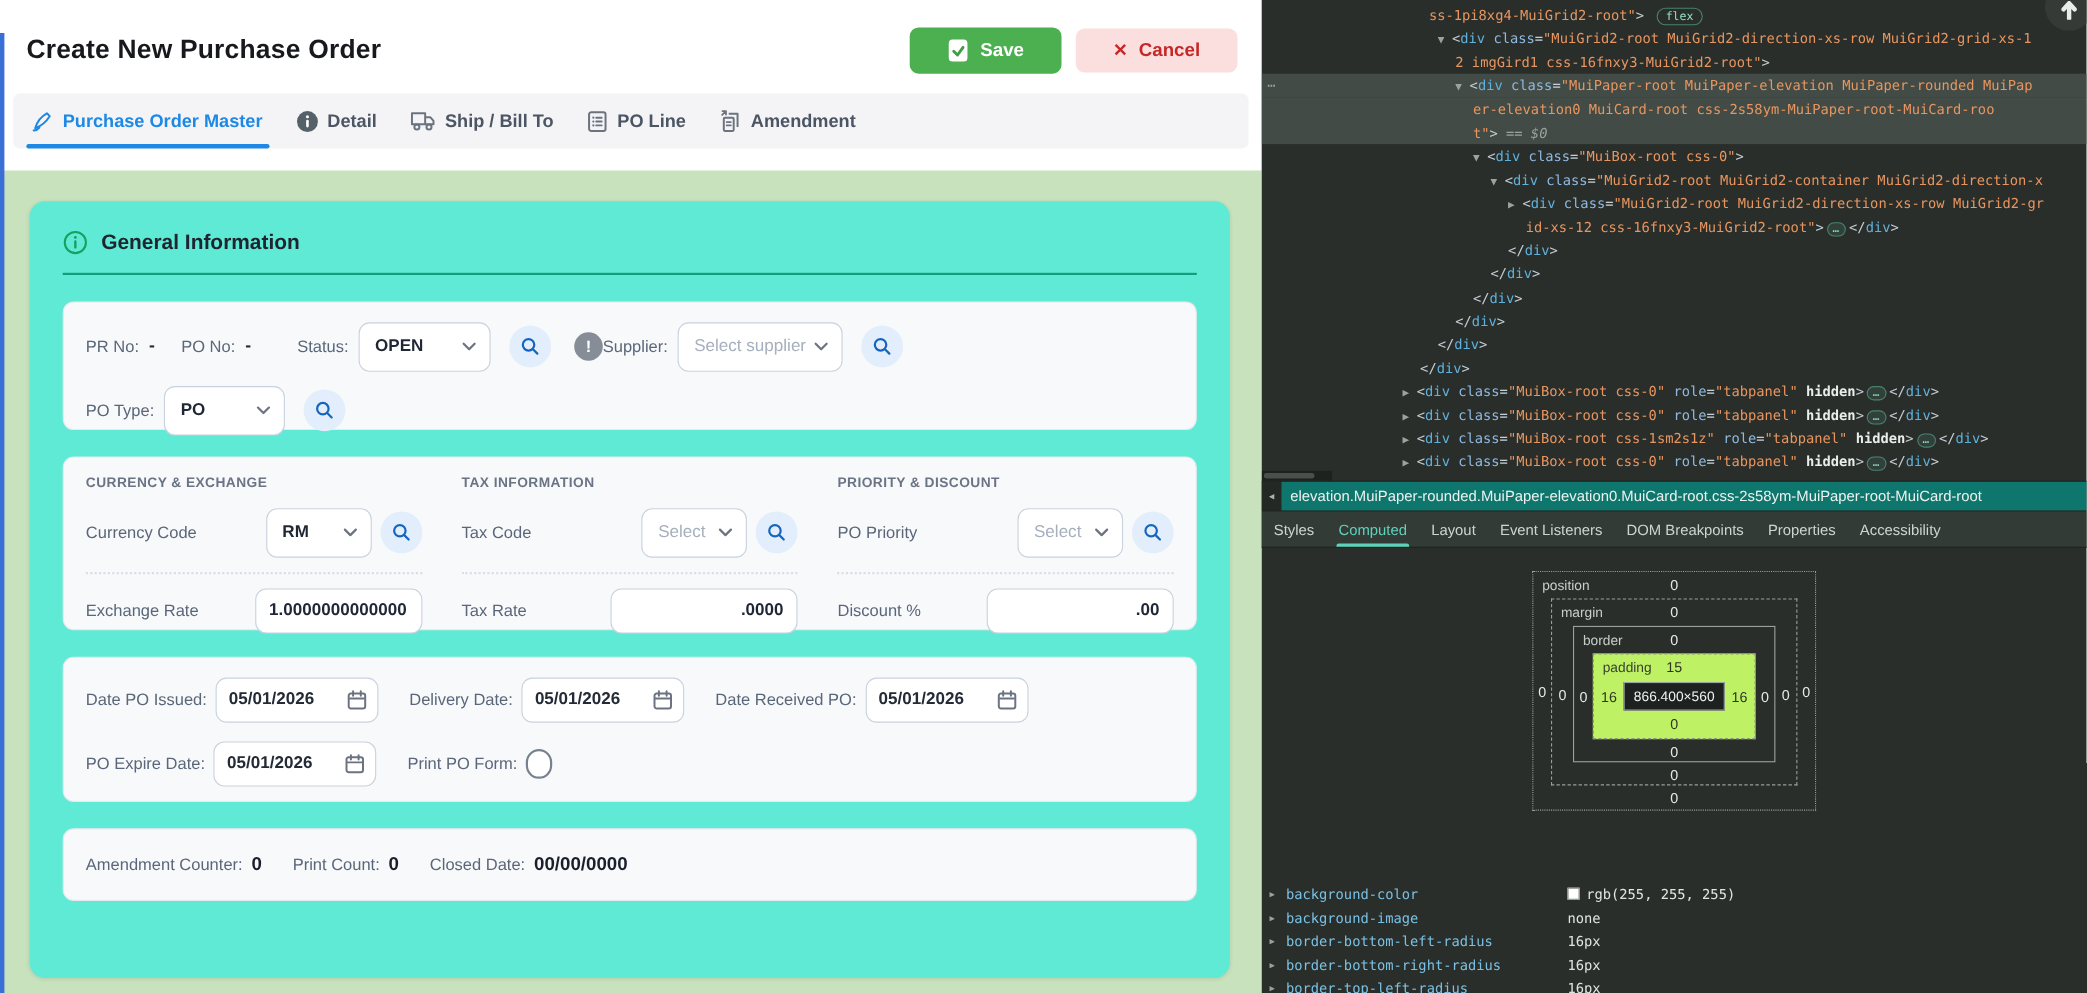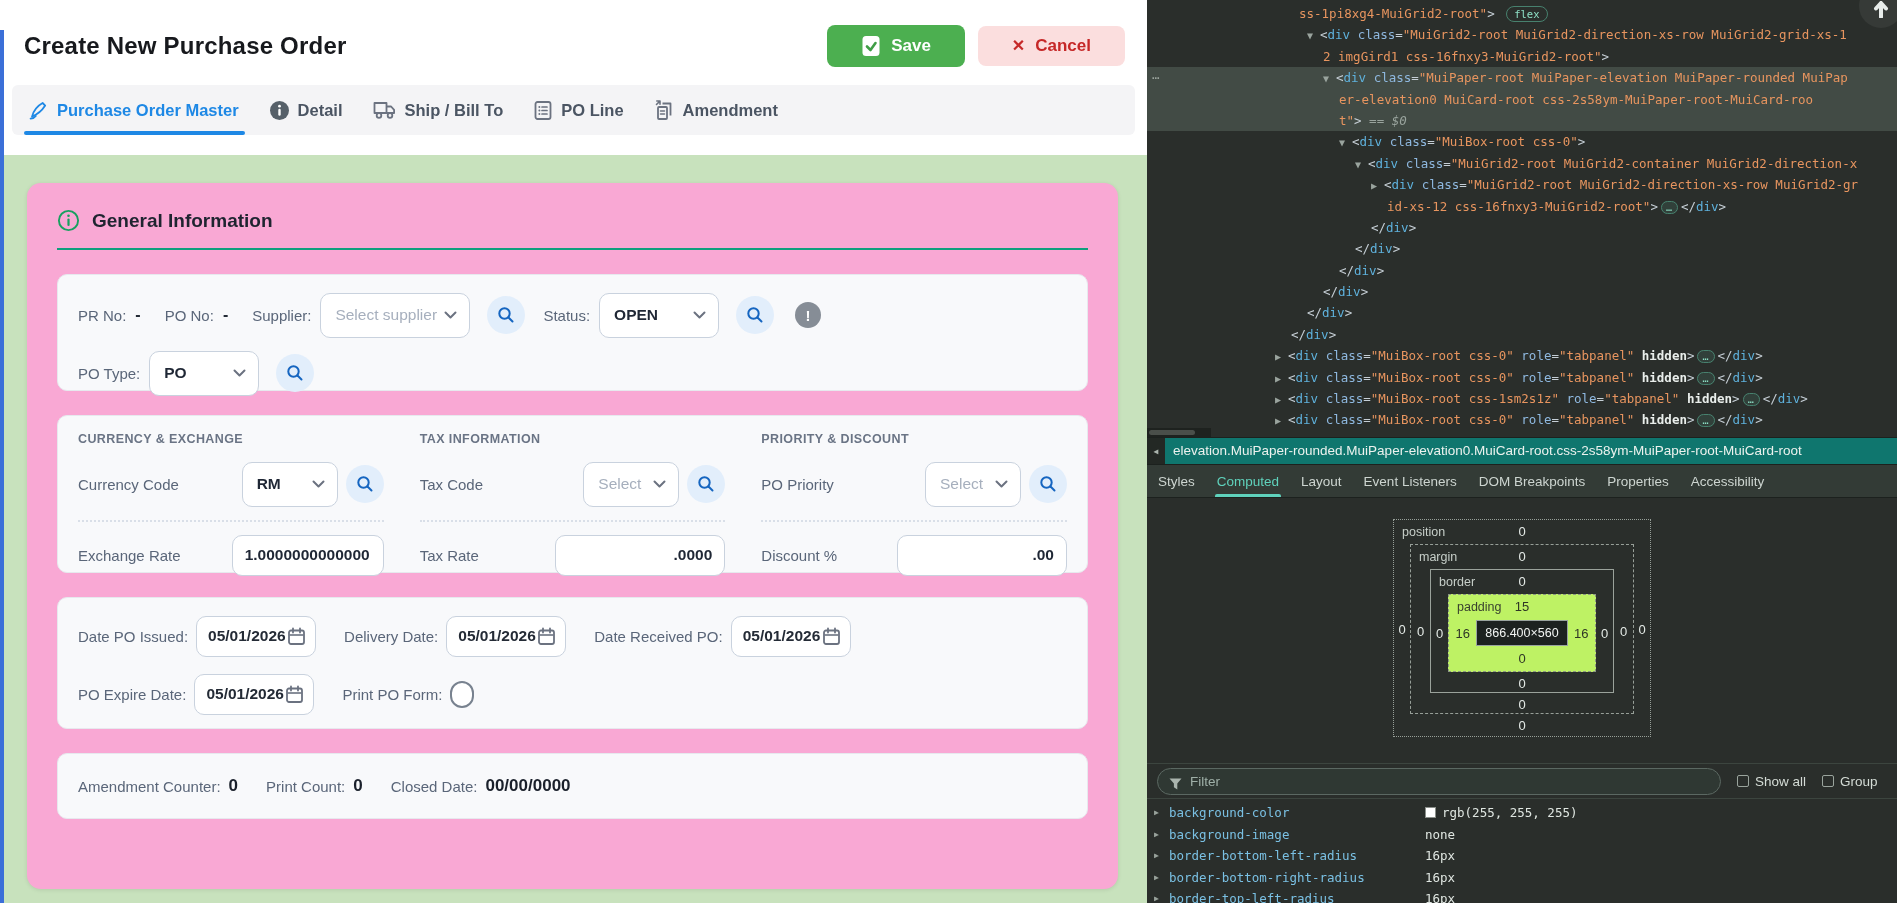--- a/index.html
+++ b/index.html
@@ -24,21 +24,21 @@
     border-radius:6px; display:flex; align-items:center; gap:30px; padding-left:16px; }
   .tab { position:relative; display:flex; align-items:center; gap:8px; height:50px; font-size:16.5px;
     font-weight:600; color:#4b5563; cursor:pointer; }
   .tab .ticon { display:flex; color:#6b7280; }
   .tab.active { color:#1e88e5; }
   .tab.active .ticon { color:#1e88e5; }
   .tab.active::after { content:""; position:absolute; left:-4px; right:-6px; bottom:0; height:4px;
     background:#1e88e5; border-radius:3px; }
 
   .band { position:absolute; left:0; top:155px; width:1147px; height:748px; background:#c8e2bd; }
-  .card { position:absolute; left:27px; top:183px; width:1091px; height:706px; background:#f9a8d4;
+  .card { position:absolute; left:27px; top:183px; width:1091px; height:706px; background:#5eead4;
     border-radius:14px; box-shadow:0 1px 4px rgba(0,0,0,.10); padding:26px 30px; overflow:hidden; }
 
   .sec-head { display:flex; align-items:center; gap:12px; }
   .sec-title { font-size:19px; font-weight:700; color:#1f2430; }
   .teal-line { border:none; border-top:2px solid #0f9f7d; margin-top:16px; }
 
   .gb { background:#f8f9fb; border:1px solid #e7e9ee; border-radius:10px; margin-top:24px; }
   .gb1 { padding:16px 20px; height:117px; }
   .gb2 { padding:16px 20px 18px; height:158px; }
   .gb3 { padding:16px 20px; height:132px; }
@@ -72,21 +72,21 @@
   .rate-row .lbl { flex:1; }
   .rate-input { height:41px; background:#fff; border:1px solid #c9d2de; border-radius:10px;
     display:flex; align-items:center; padding:0 12px; font-size:15.5px; font-weight:600; color:#1f2735;
     overflow:hidden; white-space:nowrap; }
   .rate-left { width:152px; justify-content:flex-start; }
   .rate-right { width:170px; justify-content:flex-end; }
 
   .gb3 .drow { display:flex; align-items:center; height:44px; }
   .gb3 .drow + .drow { margin-top:14px; }
   .dfld { display:flex; align-items:center; gap:8px; margin-right:28px; }
-  .date-input { display:flex; align-items:center; justify-content:space-between; width:120px; height:41px;
+  .date-input { display:flex; align-items:center; justify-content:space-between; width:148px; height:41px;
     background:#fff; border:1px solid #c9d2de; border-radius:10px; padding:0 9px 0 11px; cursor:text; }
   .date-input .dval { font-size:15.5px; font-weight:700; color:#242b36; }
   .date-input .cal { color:#6b7280; display:flex; }
   .chkbox { width:24px; height:27px; border:2px solid #78828f; border-radius:12px; background:#fff; cursor:pointer; }
 
   .cfld { display:flex; align-items:center; gap:8px; }
   .cval { font-size:17px; font-weight:700; color:#1a202b; }
 
   
   .dt { position:absolute; left:1147px; top:0; width:750px; height:903px; background:#2a2e2b;
@@ -261,58 +261,58 @@
       <div class="gb gb1">
         <div class="frow">
           <div class="fld">
             <span class="lbl">PR No:</span>
             <span class="val">-</span>
           </div>
           <div class="fld">
             <span class="lbl">PO No:</span>
             <span class="val">-</span>
           </div>
+          <div class="fld" style="margin-left:18px;margin-right:0">
+            <span class="lbl">Status:</span>
+            <div class="select w120">
+              <span class="sval">OPEN</span>
+              <span class="chev">
+                  <svg width="13" height="8" viewBox="0 0 13 8">
+                    <path d="M1.5 1.5l5 5 5-5" stroke="currentColor" stroke-width="2" fill="none" stroke-linecap="round" stroke-linejoin="round"></path>
+                  </svg>
+                </span>
+            </div>
+            <button class="search-btn">
+              <span>
+                  <svg width="18" height="18" viewBox="0 0 18 18">
+                    <circle cx="7.5" cy="7.5" r="5.2" fill="none" stroke="#1565c0" stroke-width="2"></circle>
+                    <path d="M11.5 11.5l4 4" stroke="#1565c0" stroke-width="2" stroke-linecap="round"></path>
+                  </svg>
+                </span>
+            </button>
+            <span class="alert">!</span>
+          </div>
           <div class="fld" style="margin-right:0">
             <span class="lbl">Supplier:</span>
             <div class="select w150">
               <span class="sval ph">Select supplier</span>
               <span class="chev">
                   <svg width="13" height="8" viewBox="0 0 13 8">
                     <path d="M1.5 1.5l5 5 5-5" stroke="currentColor" stroke-width="2" fill="none" stroke-linecap="round" stroke-linejoin="round"></path>
                   </svg>
                 </span>
             </div>
             <button class="search-btn">
               <span>
                   <svg width="18" height="18" viewBox="0 0 18 18">
                     <circle cx="7.5" cy="7.5" r="5.2" fill="none" stroke="#1565c0" stroke-width="2"></circle>
                     <path d="M11.5 11.5l4 4" stroke="#1565c0" stroke-width="2" stroke-linecap="round"></path>
                   </svg>
                 </span>
             </button>
-          </div>
-          <div class="fld" style="margin-left:18px;margin-right:0">
-            <span class="lbl">Status:</span>
-            <div class="select w120">
-              <span class="sval">OPEN</span>
-              <span class="chev">
-                  <svg width="13" height="8" viewBox="0 0 13 8">
-                    <path d="M1.5 1.5l5 5 5-5" stroke="currentColor" stroke-width="2" fill="none" stroke-linecap="round" stroke-linejoin="round"></path>
-                  </svg>
-                </span>
-            </div>
-            <button class="search-btn">
-              <span>
-                  <svg width="18" height="18" viewBox="0 0 18 18">
-                    <circle cx="7.5" cy="7.5" r="5.2" fill="none" stroke="#1565c0" stroke-width="2"></circle>
-                    <path d="M11.5 11.5l4 4" stroke="#1565c0" stroke-width="2" stroke-linecap="round"></path>
-                  </svg>
-                </span>
-            </button>
-            <span class="alert">!</span>
           </div>
         </div>
         <div class="frow">
           <div class="fld">
             <span class="lbl">PO Type:</span>
             <div class="select w110">
               <span class="sval">PO</span>
               <span class="chev">
                   <svg width="13" height="8" viewBox="0 0 13 8">
                     <path d="M1.5 1.5l5 5 5-5" stroke="currentColor" stroke-width="2" fill="none" stroke-linecap="round" stroke-linejoin="round"></path>
@@ -587,36 +587,20 @@
               <span class="bm-side">0</span>
             </div>
             <div class="bm-num">0</div>
           </div>
           <span class="bm-side">0</span>
         </div>
         <div class="bm-num">0</div>
       </div>
     </div>
 
-    <div class="filterrow">
-      <div class="fpill">Filter</div>
-      <span class="funnel" style="position:absolute;left:22px;top:14px;">
-        <svg width="13" height="12" viewBox="0 0 13 12">
-            <path d="M.5.5h12L8.3 5.6v5.9L4.9 9.3V5.6z" fill="#aab4ad"></path>
-          </svg>
-      </span>
-      <label class="fchk">
-        <span class="cb"></span>
-        <span>Show all</span>
-      </label>
-      <label class="fchk">
-        <span class="cb"></span>
-        <span>Group</span>
-      </label>
-    </div>
 
     <div class="clist" id="computed-list">
         <div class="crow">
           <span class="arr">▶</span>
           <span class="pname">background-color</span>
           <span class="pval">
             <span class="swatch" style="background: rgb(255, 255, 255);"></span>
             <span>rgb(255, 255, 255)</span>
           </span>
         </div>

